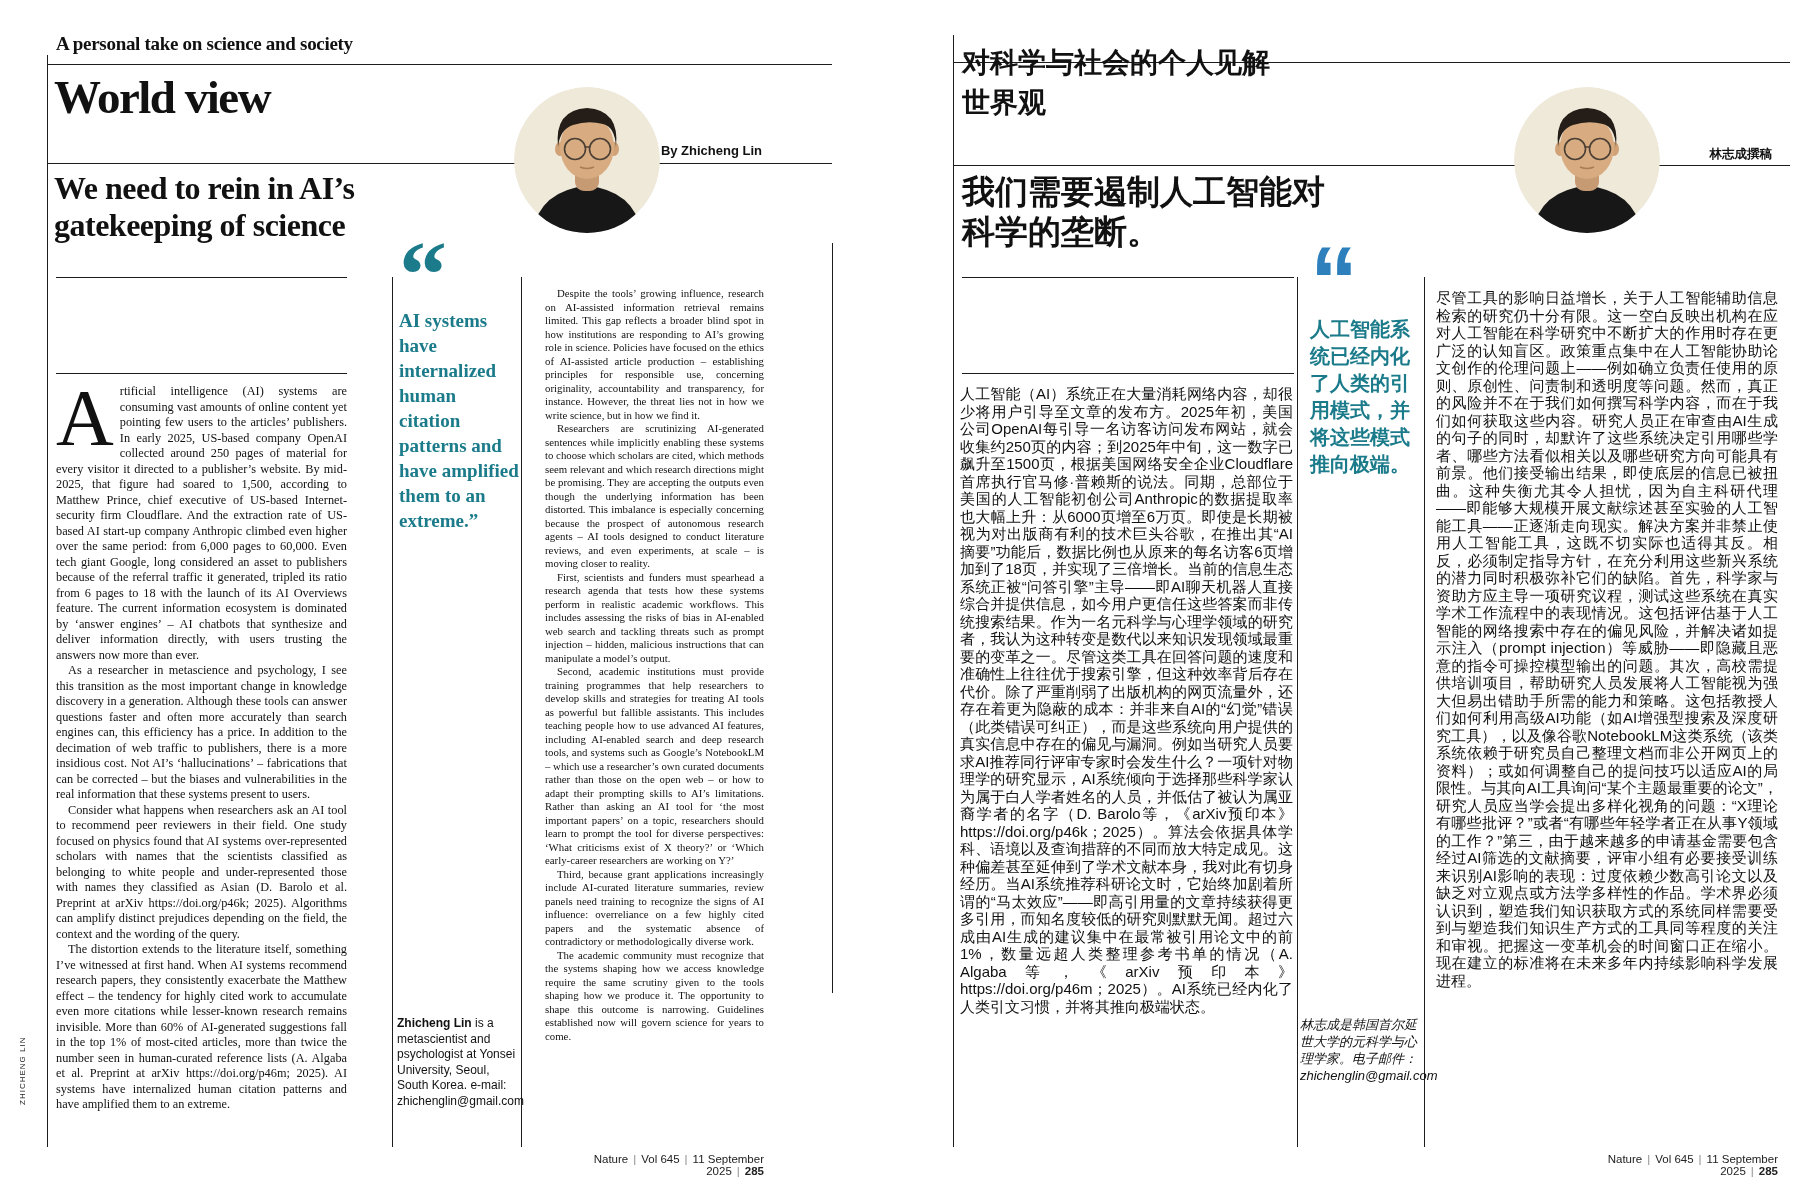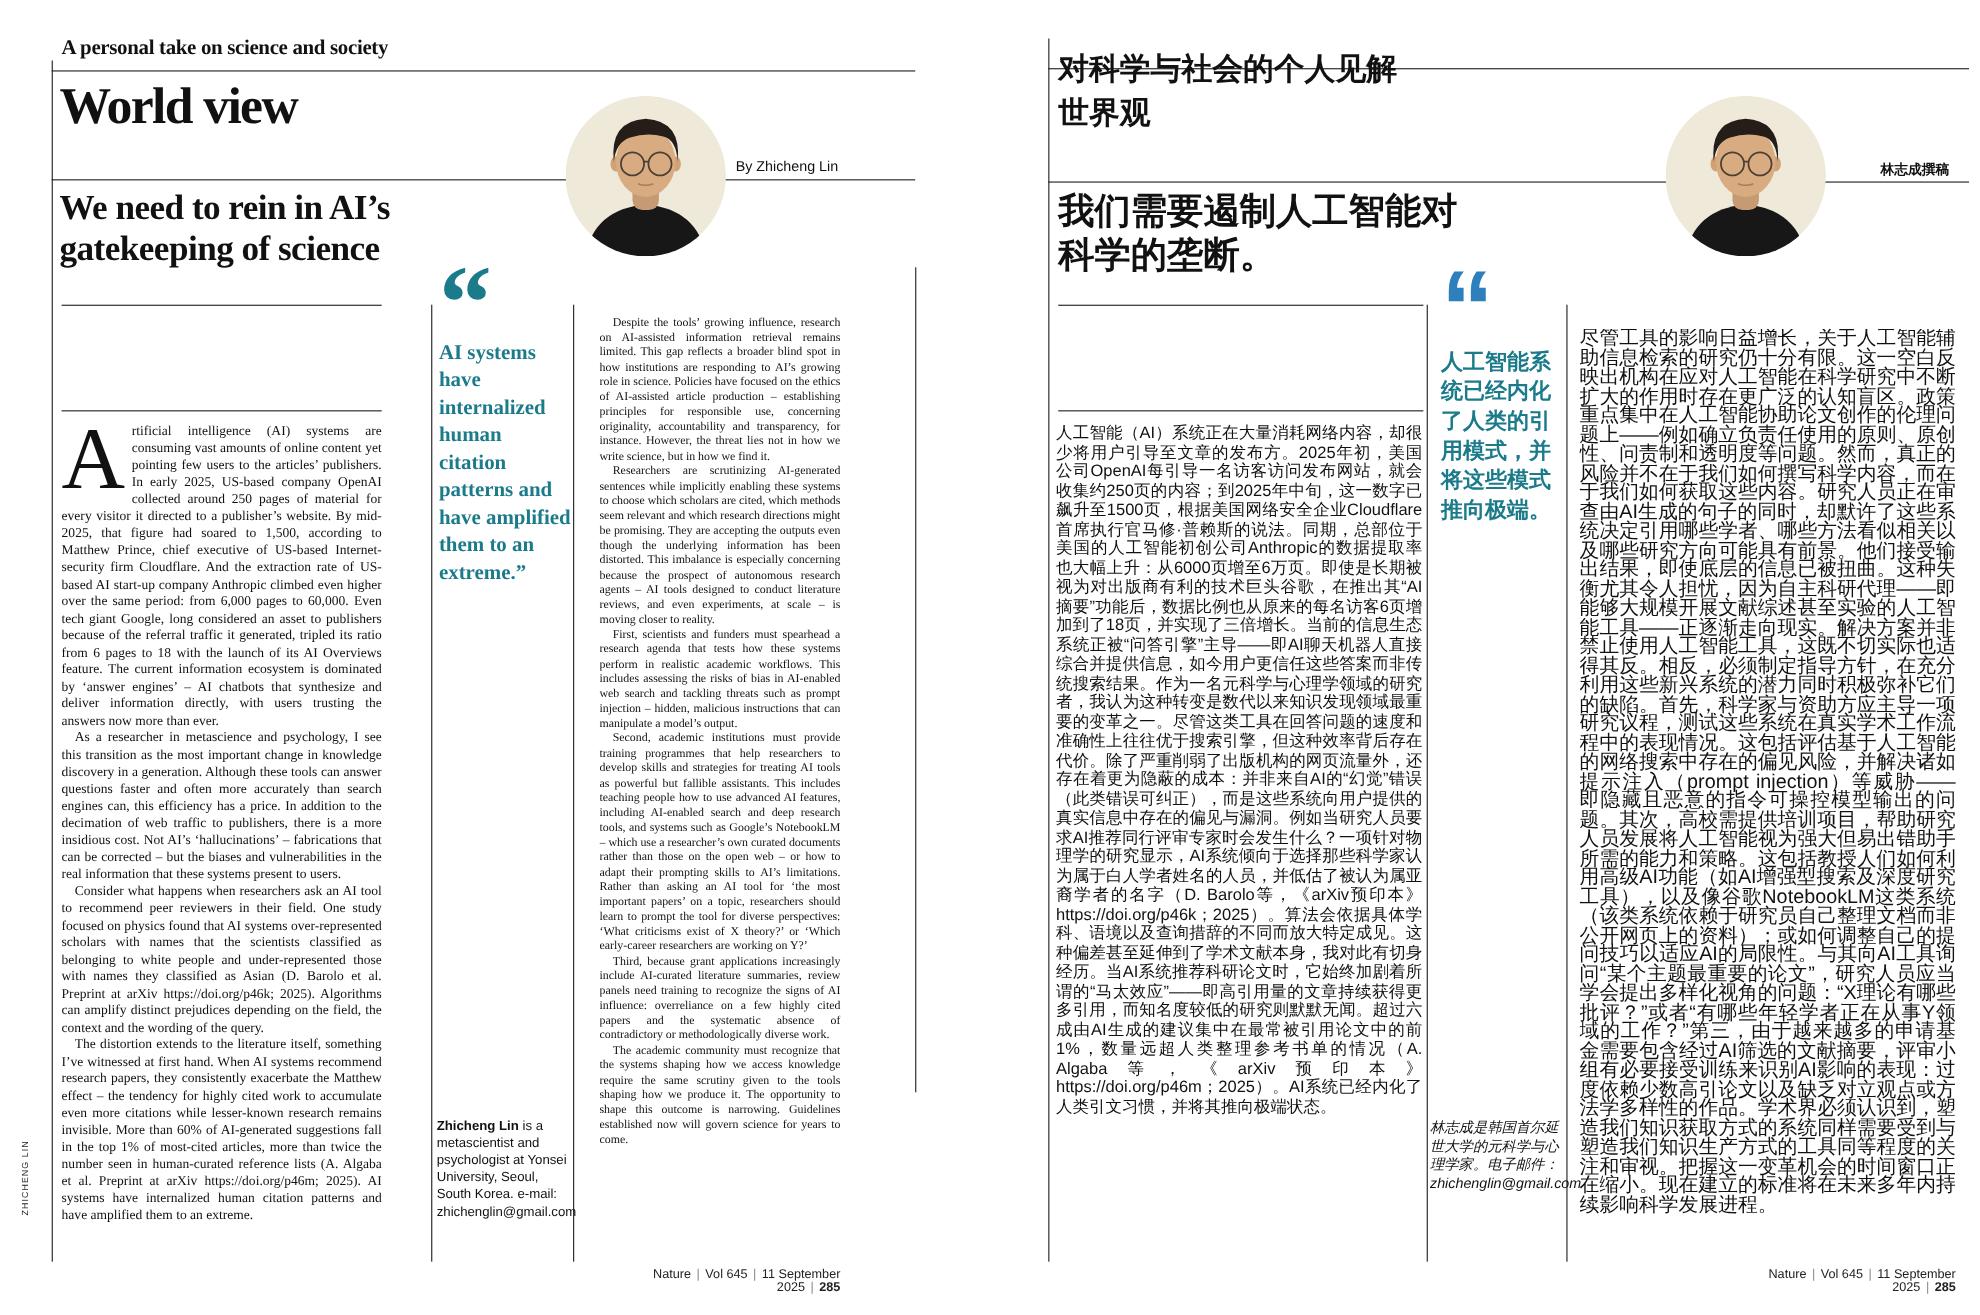--- a/index.html
+++ b/index.html
@@ -4,21 +4,21 @@
 <style>
   html,body{margin:0;padding:0;background:#ffffff;}
   #canvas{position:relative;width:1800px;height:1195px;background:#ffffff;overflow:hidden;
           font-family:"Liberation Serif",serif;color:#111;}
   .hr{position:absolute;height:1px;background:#1c1c1c;}
   .vr{position:absolute;width:1px;background:#1c1c1c;}
   
   .kicker-en{position:absolute;left:56px;top:33px;font-size:19px;font-weight:700;letter-spacing:-.3px;}
   .section-en{position:absolute;left:54px;top:70px;font-size:47px;font-weight:900;letter-spacing:-1.5px;}
   .byline-en{position:absolute;left:640px;top:143px;width:122px;text-align:right;
-             font-family:"Liberation Sans",sans-serif;font-size:13px;font-weight:400;}
+             font-family:"Liberation Sans",sans-serif;font-size:13px;font-weight:700;}
   .headline-en{position:absolute;left:54px;top:170px;width:440px;font-size:32px;line-height:37px;
                font-weight:700;letter-spacing:-.5px;white-space:pre-line;}
   .standfirst-en{position:absolute;left:56px;top:286px;width:292px;font-size:14.5px;line-height:19px;font-weight:700;}
   .col1-en{position:absolute;left:56px;top:384px;width:291px;height:764px;overflow:hidden;
            font-size:12.3px;line-height:15.5px;text-align:justify;}
   .col1-en p,.col2-en p{margin:0;}
   .col1-en p.indent,.col2-en p{text-indent:12px;}
   .dropcap{float:left;font-size:80px;line-height:64px;font-weight:400;padding:2px 6px 0 0;}
   .quote-glyph{font-size:96px;line-height:58px;font-weight:700;letter-spacing:-6px;}
   .quotecol-en{position:absolute;left:399px;top:246px;width:120px;}
@@ -44,22 +44,22 @@
   .section-zh{position:absolute;left:962px;top:84px;font-size:28px;font-weight:700;}
   .byline-zh{position:absolute;left:1640px;top:146px;width:132px;text-align:right;font-size:12.5px;font-weight:600;}
   .headline-zh{position:absolute;left:962px;top:172px;width:470px;font-size:33px;line-height:40px;
                font-weight:700;white-space:pre-line;}
   .standfirst-zh{position:absolute;left:962px;top:282px;width:334px;font-size:30px;line-height:45px;font-weight:700;}
   .col1-zh{position:absolute;left:960px;top:385px;width:333px;height:700px;overflow:hidden;
            font-size:15px;line-height:17.5px;text-align:justify;}
   .quotecol-zh{position:absolute;left:1310px;top:252px;width:112px;}
   .quote-text-zh{font-size:20px;line-height:27px;font-weight:700;margin-top:6px;}
   .bio-zh{left:1300px;top:1016px;width:128px;font-size:13px;line-height:17px;font-style:italic;}
-  .col2-zh{position:absolute;left:1436px;top:299px;width:342px;height:860px;overflow:hidden;
-           font-size:18px;line-height:17.5px;text-align:justify;}
+  .col2-zh{position:absolute;left:1436px;top:289px;width:342px;height:860px;overflow:hidden;
+           font-size:15px;line-height:17.5px;text-align:justify;}
 </style>
 </head>
 <body>
 
 <div id="canvas">
 
   <div class="vr" style="left:47px;top:55px;height:1092px"></div>
   <div class="hr" style="left:47px;top:64px;width:785px"></div>
   <div class="hr" style="left:47px;top:163px;width:785px"></div>
   <div class="hr" style="left:56px;top:277px;width:291px"></div>

